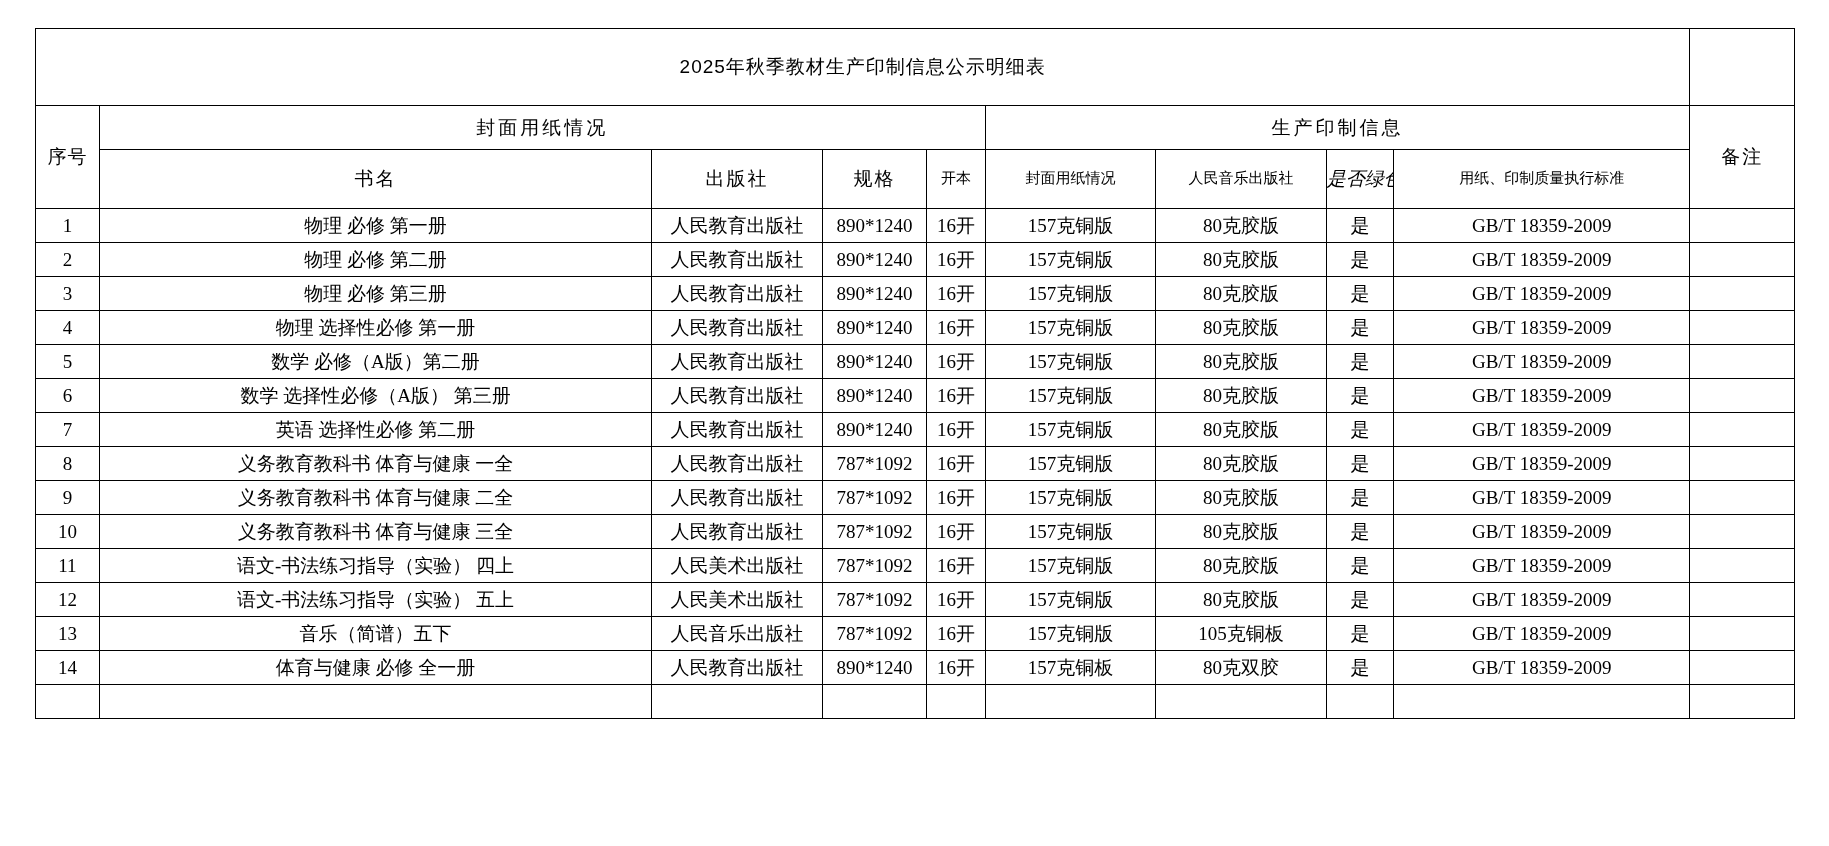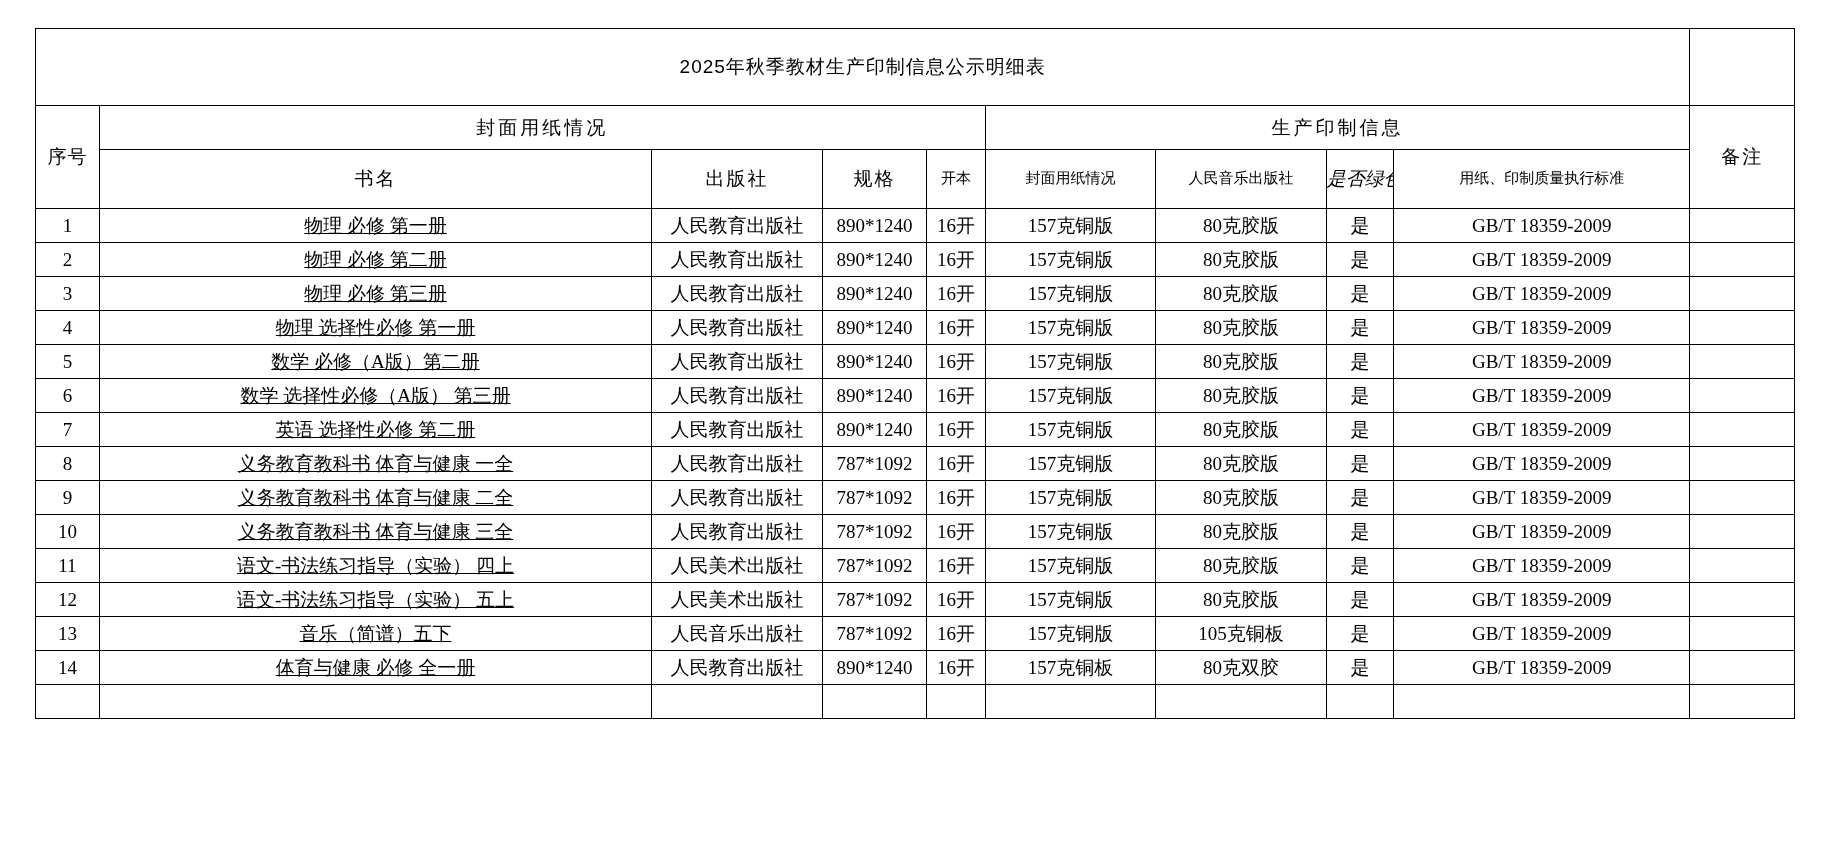--- a/index.html
+++ b/index.html
@@ -77,21 +77,20 @@
     letter-spacing: 0px;
     font-style: italic;
   }
   tbody tr td {
     height: 33px;
   }
   td.name {
     text-align: left;
     padding-left: 8px;
     font-size: 20px;
-    text-decoration: underline;
   }
   td.num {
     font-size: 19px;
   }
   td.std {
     font-size: 19px;
     letter-spacing: 0px;
     margin-top: 8px;
   }
   td.spec {

